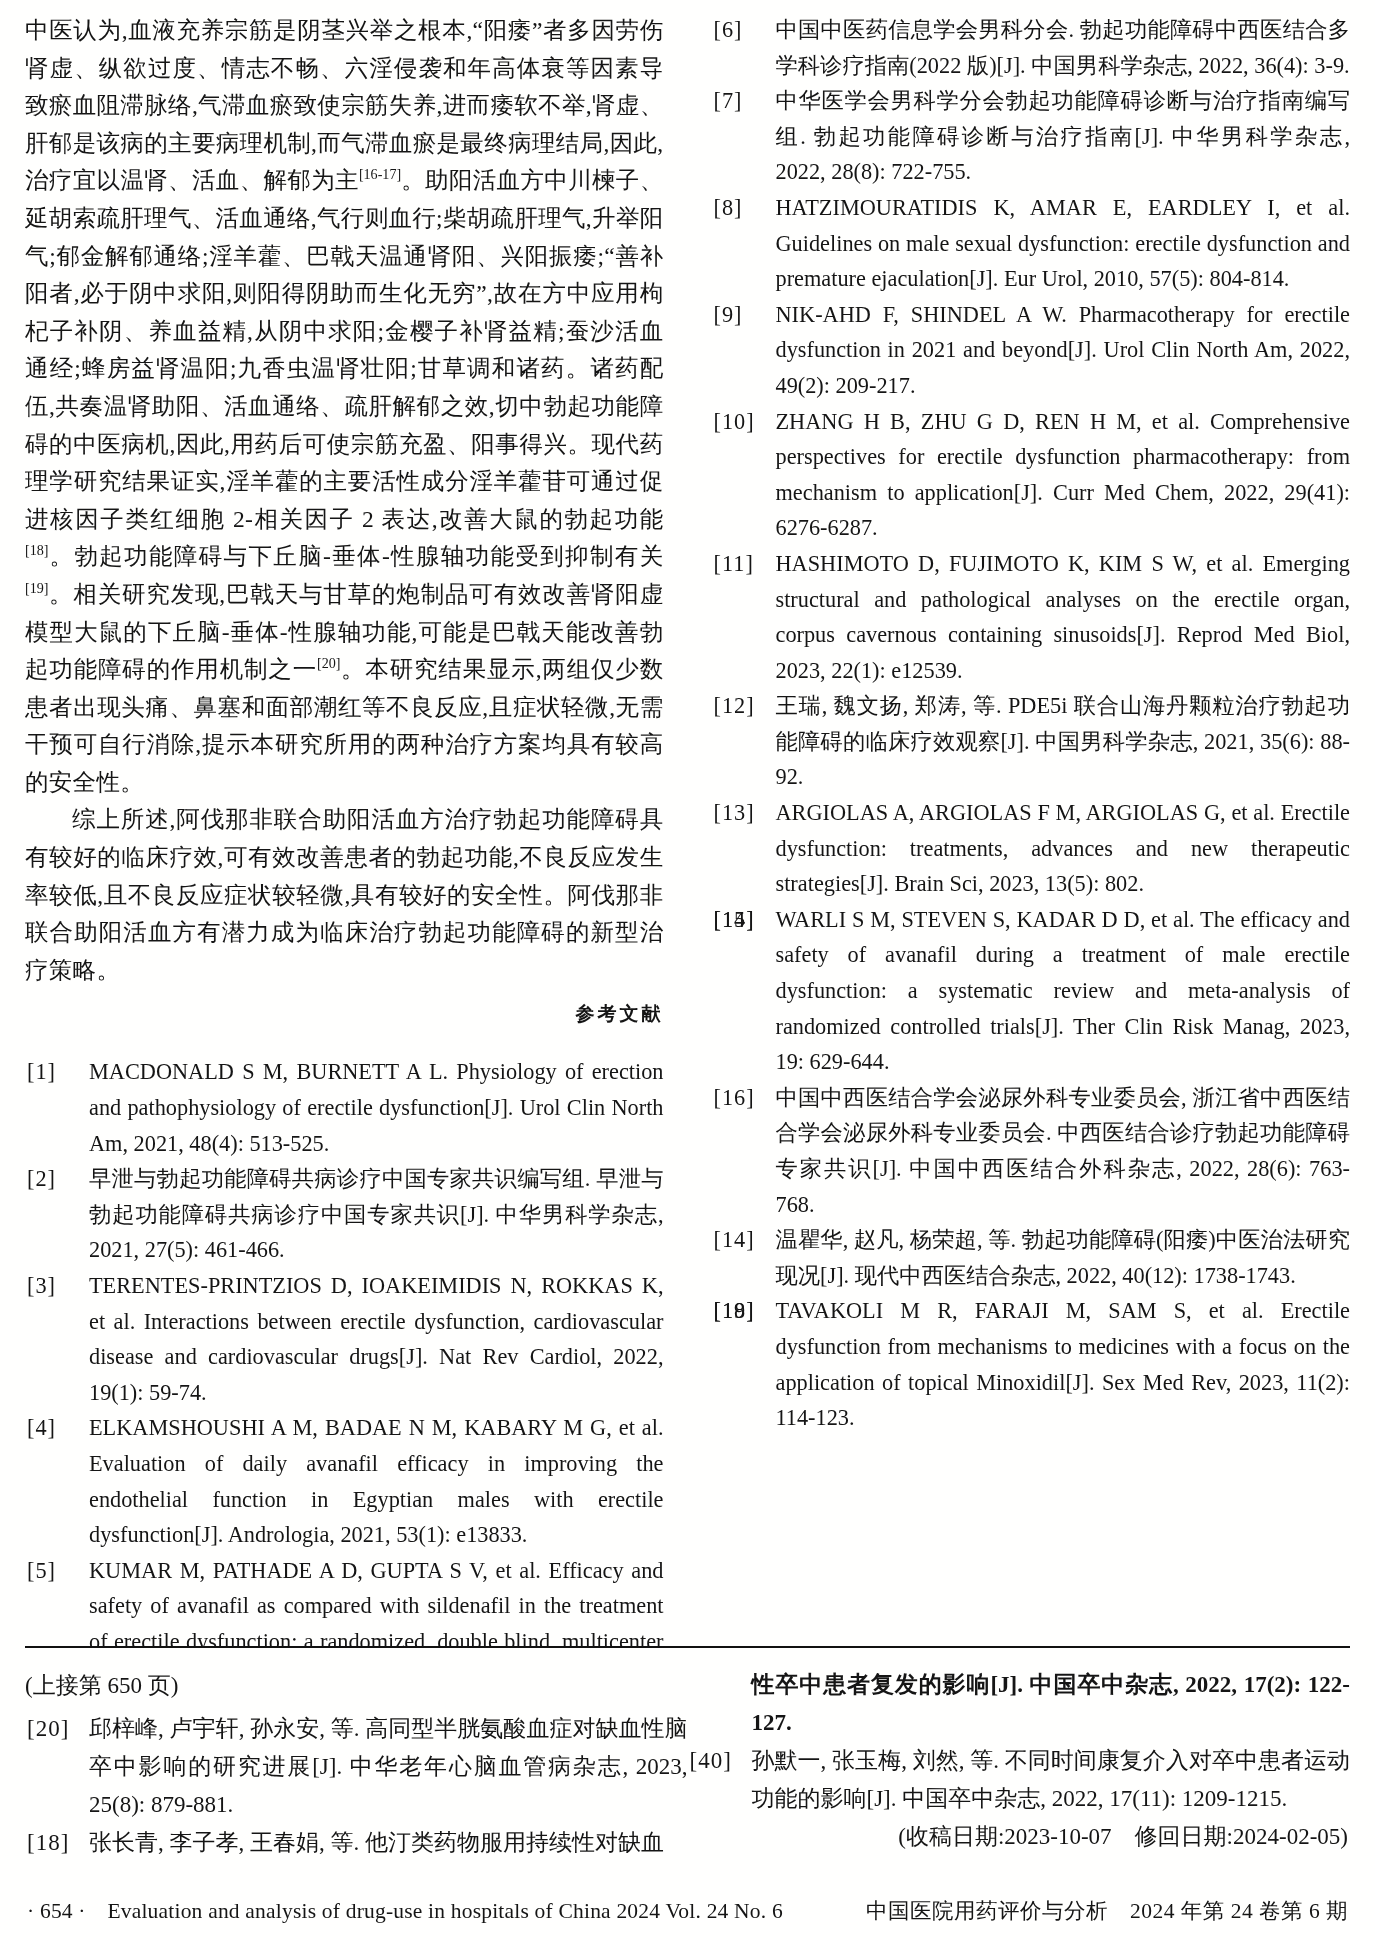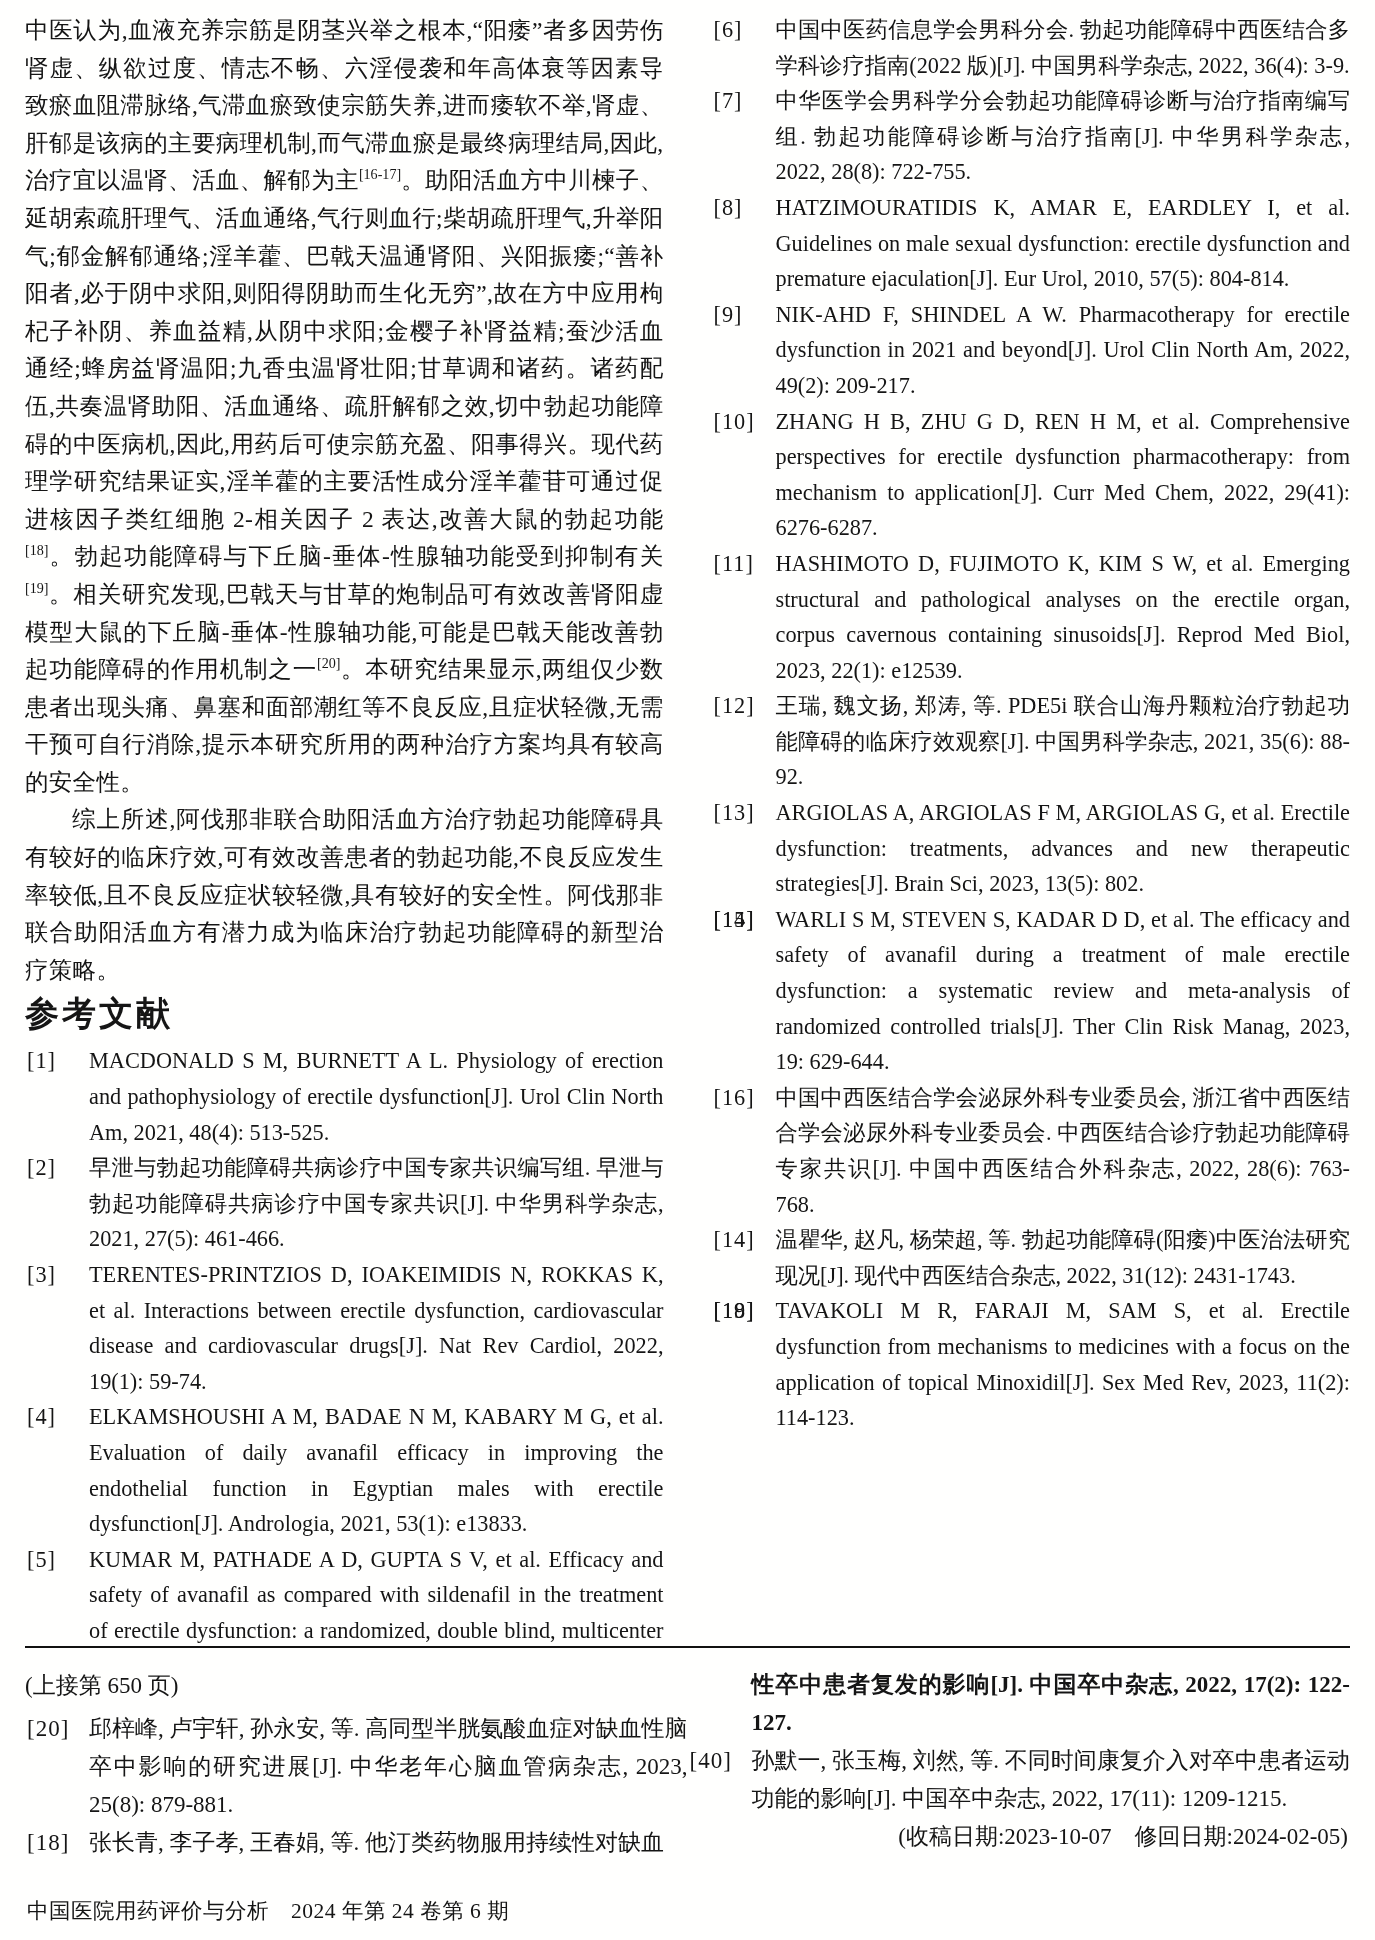--- a/index.html
+++ b/index.html
@@ -13,22 +13,22 @@
   }
   .top-section{display:flex;gap:48px;height:1634px;overflow:hidden;}
   .col{flex:1;min-width:0;}
   .body-text p{
     margin:0;font-size:23.5px;line-height:37.6px;
     text-align:justify;letter-spacing:0.3px;
   }
   .body-text p.indent{text-indent:2em;}
   sup.cite{font-size:0.6em;vertical-align:super;line-height:0;letter-spacing:0;}
   .refs-heading{
-    font-size:34px;font-weight:bold;letter-spacing:3px;
-    margin:7px 0 11px 0;line-height:36px;
+    font-size:19px;font-weight:bold;letter-spacing:3px;
+    margin:7px 0 22px 0;line-height:36px;text-align:right;
   }
   .ref{
     position:relative;padding-left:64px;
     font-size:22.3px;line-height:35.6px;text-align:justify;
   }
   .ref .ref-label{position:absolute;left:2px;top:0;letter-spacing:1px;}
   .date-note{
     font-size:22.3px;line-height:35.6px;text-align:right;padding-right:2px;
   }
   .rule{border:none;border-top:2px solid #111;margin:0;width:100%;}
@@ -125,21 +125,21 @@
 
           <div class="ref">
             <span class="ref-label">[15]</span><span>WARLI S M, STEVEN S, KADAR D D, et al. The efficacy and safety of avanafil during a treatment of male erectile dysfunction: a systematic review and meta-analysis of randomized controlled trials[J]. Ther Clin Risk Manag, 2023, 19: 629-644.</span>
           </div>
 
           <div class="ref">
             <span class="ref-label">[16]</span><span>中国中西医结合学会泌尿外科专业委员会, 浙江省中西医结合学会泌尿外科专业委员会. 中西医结合诊疗勃起功能障碍专家共识[J]. 中国中西医结合外科杂志, 2022, 28(6): 763-768.</span>
           </div>
 
           <div class="ref">
-            <span class="ref-label">[14]</span><span>温瞿华, 赵凡, 杨荣超, 等. 勃起功能障碍(阳痿)中医治法研究现况[J]. 现代中西医结合杂志, 2022, 31(12): 2431-1743.</span>
+            <span class="ref-label">[14]</span><span>温瞿华, 赵凡, 杨荣超, 等. 勃起功能障碍(阳痿)中医治法研究现况[J]. 现代中西医结合杂志, 2022, 40(12): 1738-1743.</span>
           </div>
 
           <div class="ref">
             <span class="ref-label">[18]</span>
           </div>
 
           <div class="ref">
             <span class="ref-label">[19]</span><span>TAVAKOLI M R, FARAJI M, SAM S, et al. Erectile dysfunction from mechanisms to medicines with a focus on the application of topical Minoxidil[J]. Sex Med Rev, 2023, 11(2): 114-123.</span>
           </div>
 
@@ -174,16 +174,17 @@
           <div class="ref">
             <span class="ref-label">[40]</span><span>孙默一, 张玉梅, 刘然, 等. 不同时间康复介入对卒中患者运动功能的影响[J]. 中国卒中杂志, 2022, 17(11): 1209-1215.</span>
           </div>
         </div>
       <div class="date-note">(收稿日期:2023-10-07　修回日期:2024-02-05)</div>
     </div>
 
   </div>
 
   <div class="footer">
+    <span class="f-left">· 654 ·　Evaluation and analysis of drug-use in hospitals of China 2024 Vol. 24 No. 6</span>
     <span class="f-right">中国医院用药评价与分析　2024 年第 24 卷第 6 期</span>
   </div>
 
 </div>
 
 </body></html>

